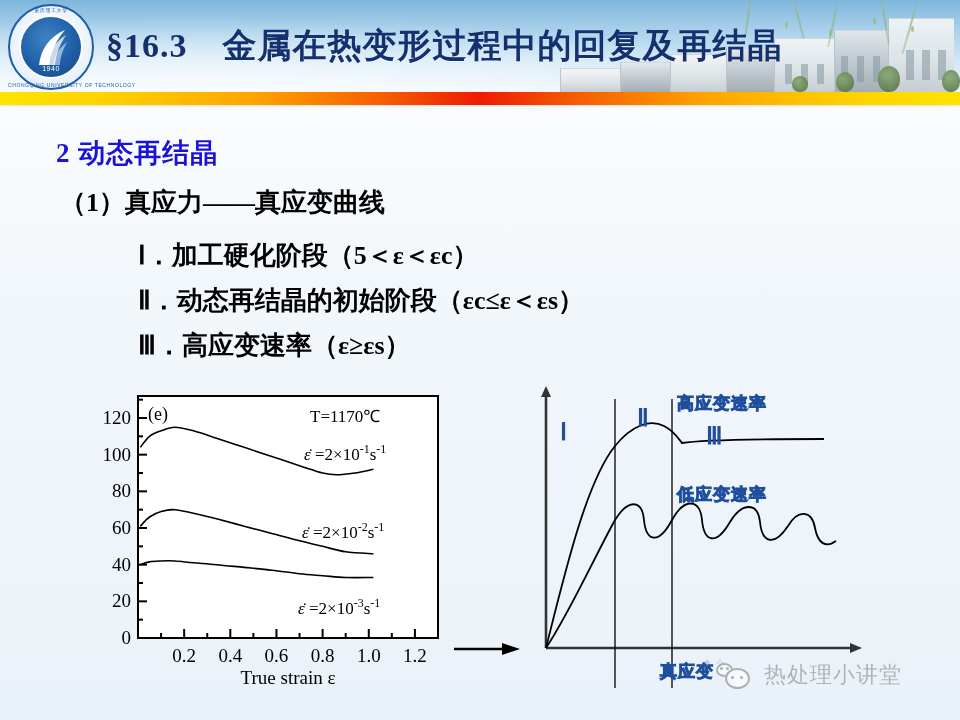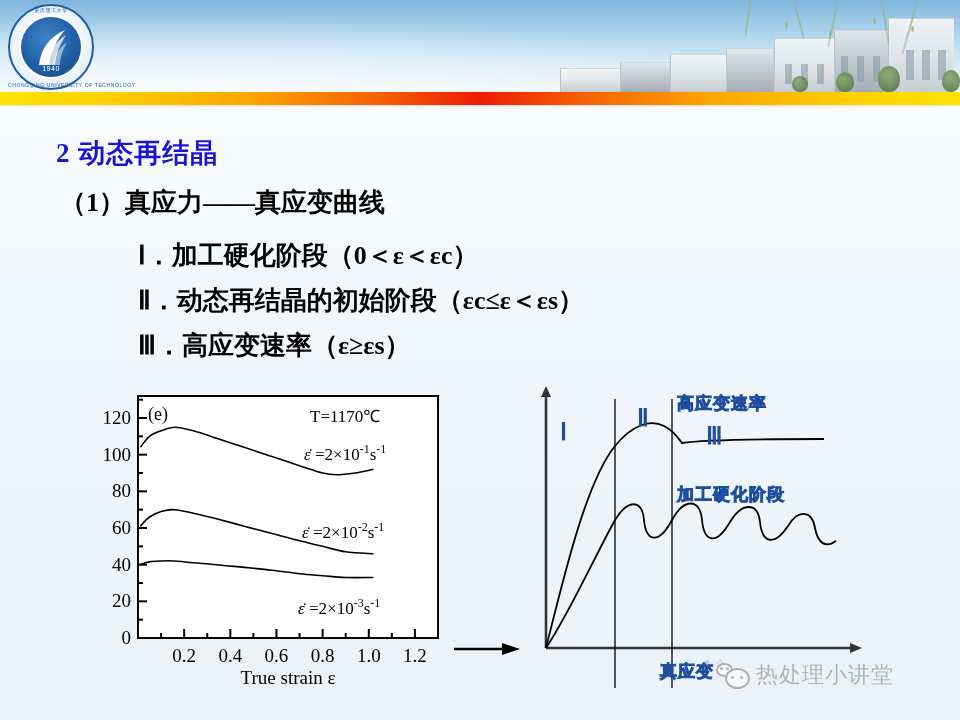--- a/index.html
+++ b/index.html
@@ -139,21 +139,21 @@
     -webkit-text-stroke:1px #1f4e9c;
     text-shadow:0 0 0 #1f4e9c;
     letter-spacing:1px; white-space:nowrap;
   }
   #lbl-high { left:677px; top:392px; }
   #lbl-low  { left:677px; top:483px; }
   #lbl-xaxis{ left:660px; top:660px; }
 
   
   #watermark {
-    position:absolute; left:716px; top:660px; display:flex; align-items:center; gap:6px;
+    position:absolute; left:716px; top:660px; display:flex; align-items:center; gap:14px;
     opacity:.62;
   }
   #watermark .wx { position:relative; width:34px; height:28px; }
   #watermark .wx .bub-big {
     position:absolute; right:0; bottom:0; width:25px; height:21px; border-radius:50%;
     border:2px solid #8a8a8a; background:#ffffff;
   }
   #watermark .wx .bub-small {
     position:absolute; left:0; top:2px; width:17px; height:14px; border-radius:50%;
     border:2px solid #8a8a8a; background:#ffffff;
@@ -212,26 +212,27 @@
       <svg class="swirl" viewBox="0 0 36 42">
         <path d="M4 38 C6 22, 14 10, 30 3 C22 12, 16 24, 14 38 Z"></path>
         <path d="M11 38 C13 26, 19 16, 31 8 C25 17, 21 27, 20 38 Z" opacity=".75"></path>
         <path d="M18 38 C19 29, 23 22, 32 15 C28 23, 25 30, 25 38 Z" opacity=".5"></path>
       </svg>
       <div class="year">1940</div>
     </div>
     <div class="arc-text-bot">CHONGQING UNIVERSITY OF TECHNOLOGY</div>
   </div>
 
+  <div id="banner-title">§16.3　金属在热变形过程中的回复及再结晶</div>
 </div>
 <div id="divider"></div>
 
 <div id="sect-heading">2  动态再结晶</div>
 <div class="body-line" id="line-1">（1）真应力——真应变曲线</div>
-<div class="body-line" id="line-2">Ⅰ．加工硬化阶段（0＜ε＜εc）</div>
+<div class="body-line" id="line-2">Ⅰ．加工硬化阶段（5＜ε＜εc）</div>
 <div class="body-line" id="line-3">Ⅱ．动态再结晶的初始阶段（εc≤ε＜εs）</div>
 <div class="body-line" id="line-4">Ⅲ．高应变速率（ε≥εs）</div>
 
 <div id="left-chart">
   <svg width="356" height="306" viewBox="0 0 356 306">
 
     <rect id="lc-frame" x="42" y="8" width="300" height="242" fill="#ffffff" stroke="#000000" stroke-width="2"></rect>
     <g id="lc-yticks">
         <line x1="42" y1="250" x2="51" y2="250" stroke="#000" stroke-width="2"></line>
         <line x1="42" y1="213.33333333333334" x2="51" y2="213.33333333333334" stroke="#000" stroke-width="2"></line>
@@ -341,21 +342,21 @@
              C274,123 288,124 291,142
              C294,158 302,162 312,155" fill="none" stroke="#000" stroke-width="1.8"></path>
   </svg>
 </div>
 
 <div class="roman" id="roman-I">Ⅰ</div>
 <div class="roman" id="roman-II">Ⅱ</div>
 <div class="roman" id="roman-III">Ⅲ</div>
 
 <div class="hollow-cn" id="lbl-high">高应变速率</div>
-<div class="hollow-cn" id="lbl-low">加工硬化阶段</div>
+<div class="hollow-cn" id="lbl-low">低应变速率</div>
 <div class="hollow-cn" id="lbl-xaxis">真应变</div>
 
 <div id="wm-sparkle">✦ ✧</div>
 <div id="watermark">
   <div class="wx">
     <div class="bub-small"></div>
     <div class="eye" style="left:4px;  top:6px;"></div>
     <div class="eye" style="left:10px; top:6px;"></div>
     <div class="bub-big"></div>
     <div class="eye" style="right:16px; bottom:10px;"></div>

